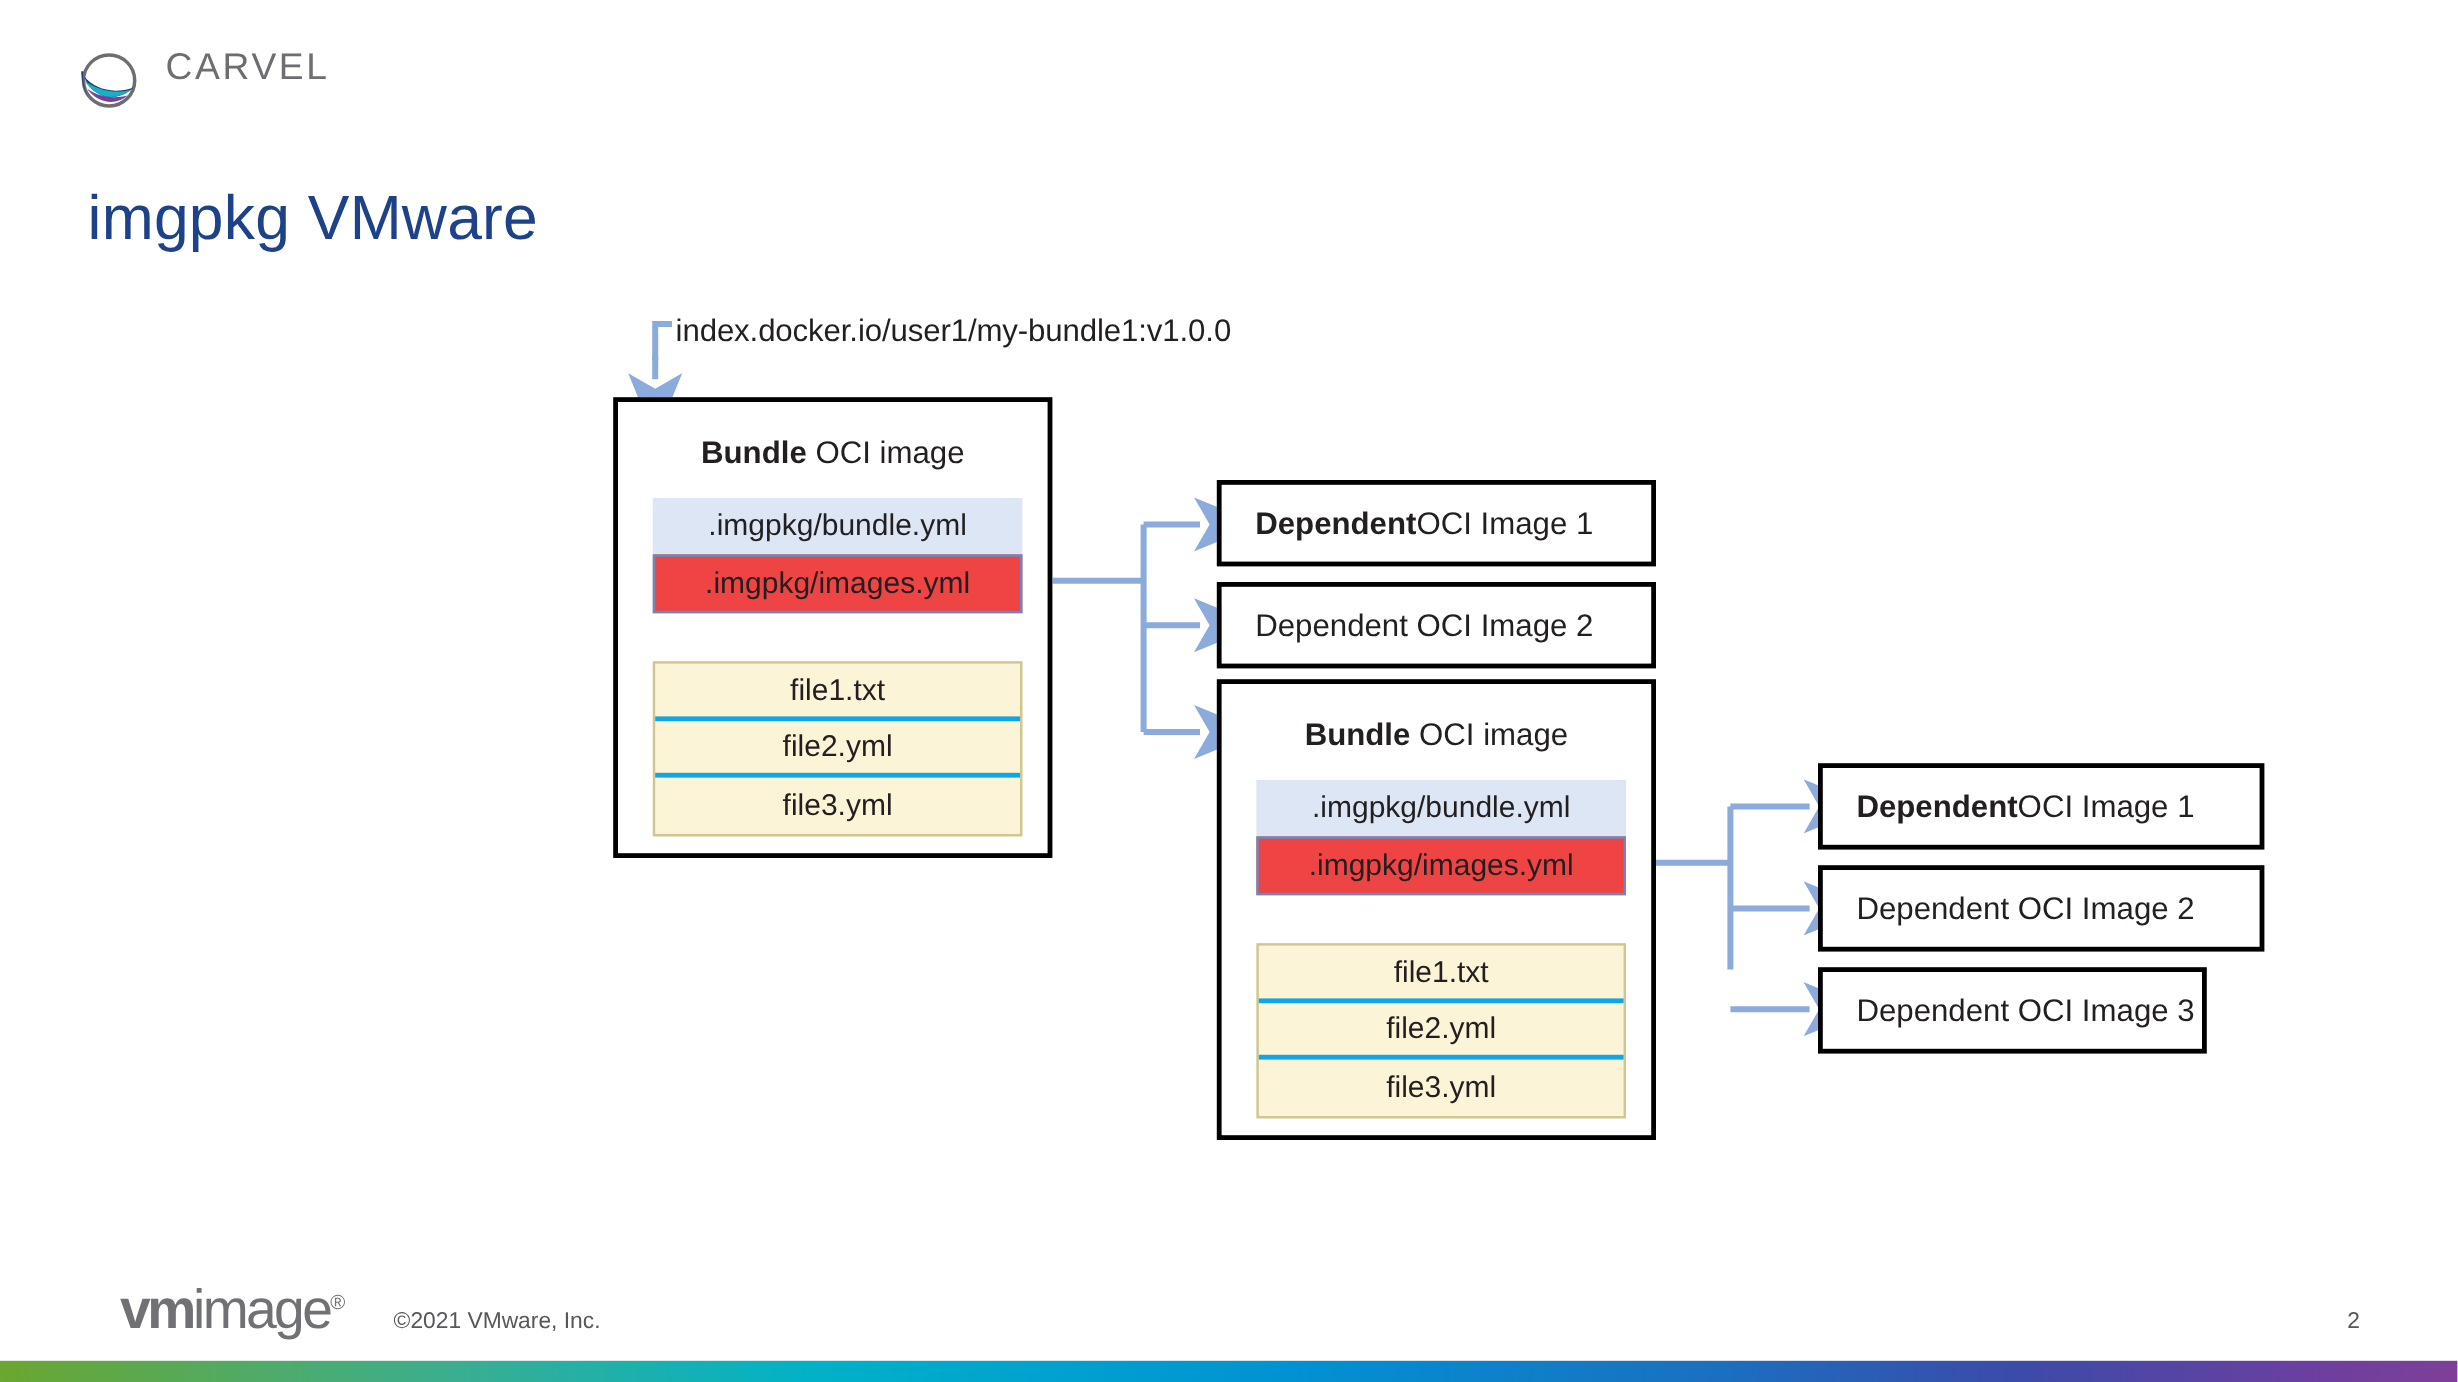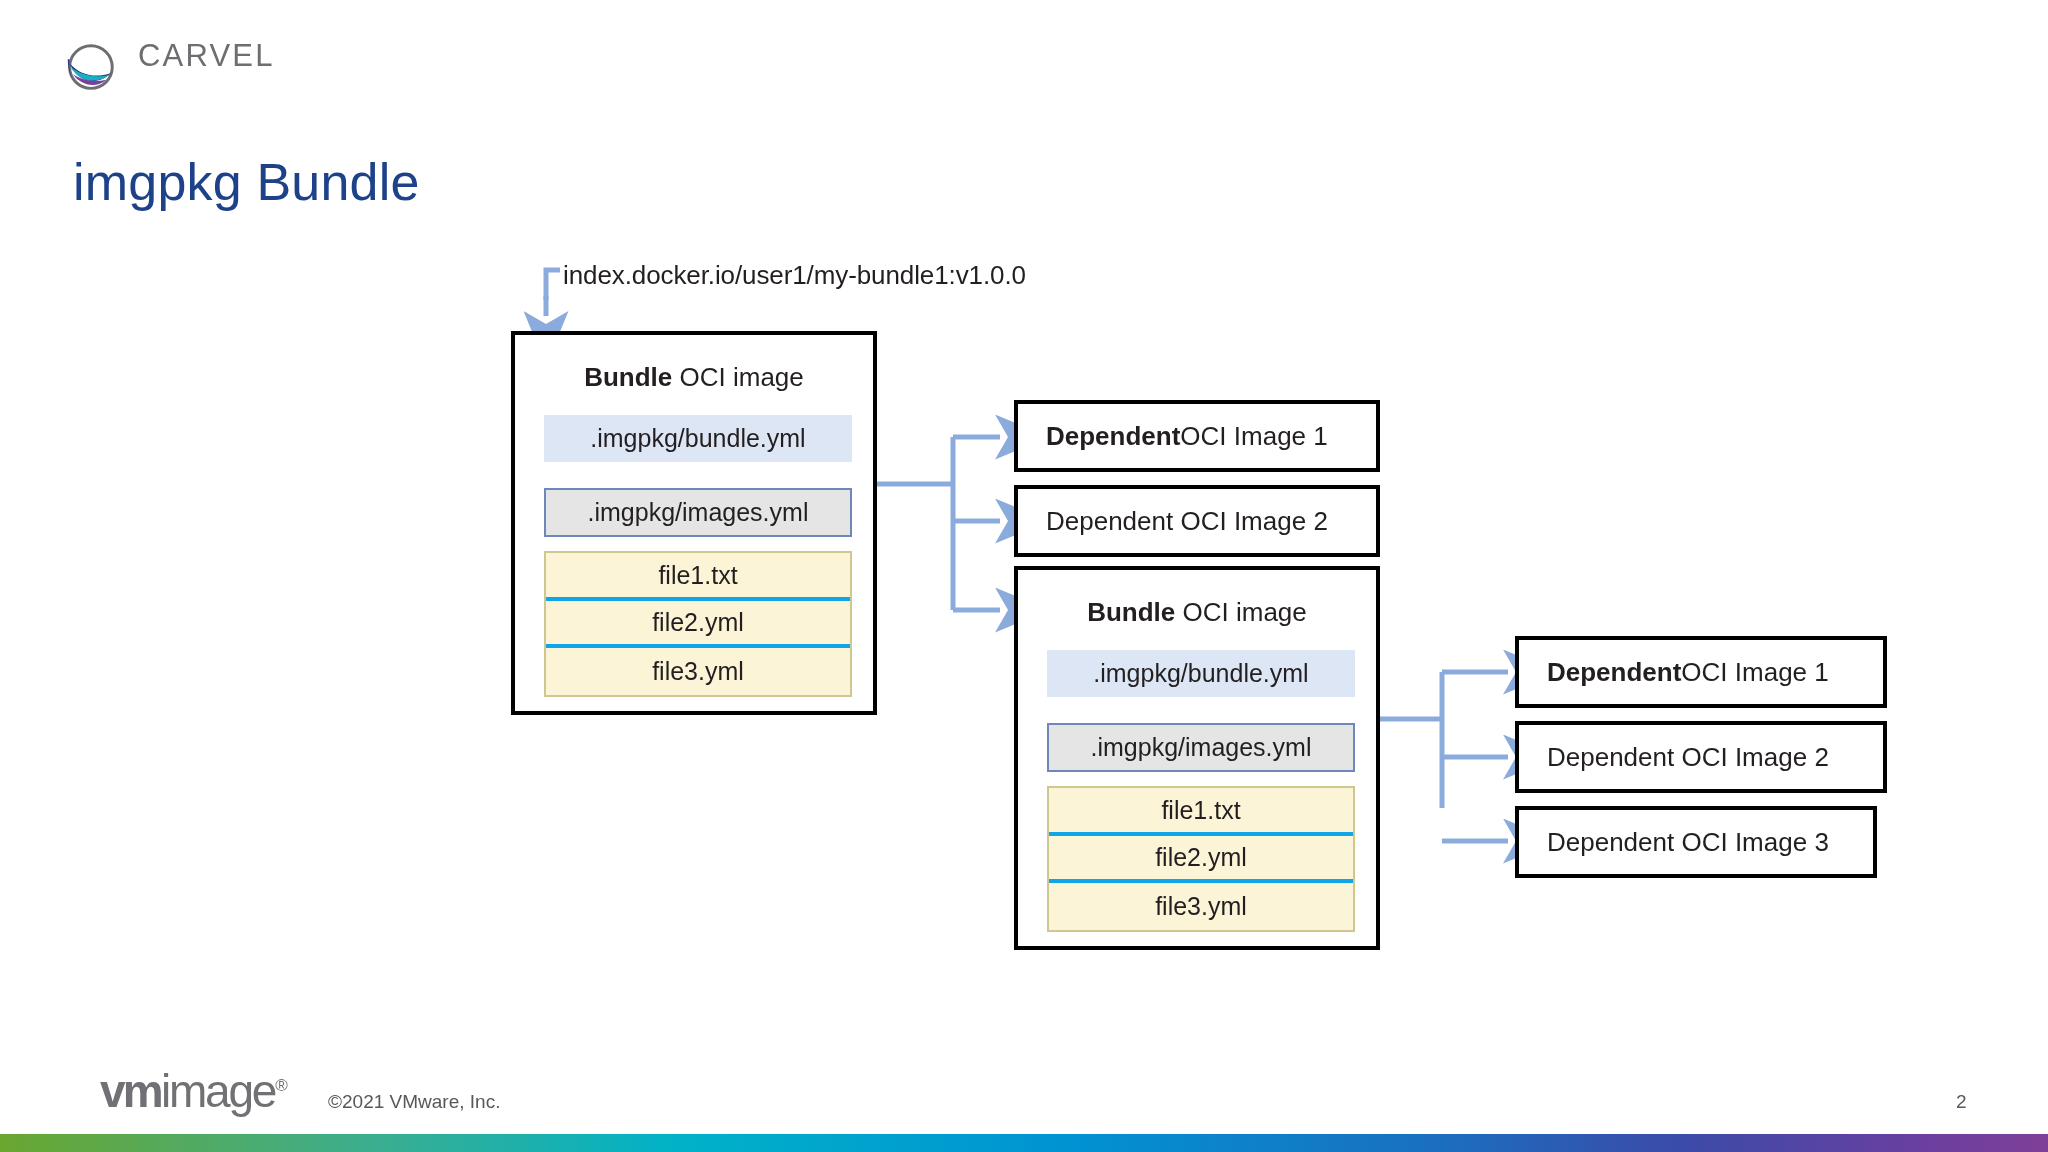--- a/index.html
+++ b/index.html
@@ -96,23 +96,22 @@
     position: absolute;
     display: flex;
     align-items: center;
     justify-content: center;
     font-size: 25px;
     color: #231f20;
     white-space: nowrap;
   }
   .yml-bundle { background: #dce6f4; }
   .yml-images {
-    background: #e5e5e5;
+    background: #ef4444;
     border: 2px solid #6e88bc;
-    margin-top: 26px;
   }
 
   .file-stack {
     position: absolute;
     border: 2px solid #cfc690;
     background: #fbf4d7;
   }
   .file-row {
     display: flex;
     align-items: center;
@@ -195,21 +194,21 @@
     <svg class="brand-mark" viewBox="0 0 64 64">
       <circle cx="34" cy="30" r="22" fill="none" stroke="#6d6e71" stroke-width="3"></circle>
       <path d="M12,26 C20,46 40,50 55,36 C38,42 22,38 12,26 Z" fill="#1f3a72"></path>
       <path d="M13,30 C22,46 40,48 53,38 C38,42 23,38 13,30 Z" fill="#17b0c4"></path>
       <path d="M15,37 C24,50 40,52 50,43 C37,46 24,44 15,37 Z" fill="#7a3f9d"></path>
       <path d="M10,22 C10,30 12,38 16,44 C12,36 11,29 12,22 Z" fill="#2d3b8f"></path>
     </svg>
     <div class="brand-name">CARVEL</div>
   </div>
 
-  <div class="slide-title">imgpkg Bundle</div>
+  <div class="slide-title">imgpkg VMware</div>
 
   <div id="diagram">
 
     <svg id="connectors" viewBox="0 0 2048 1152">
       <defs>
         <marker id="ah" markerWidth="11" markerHeight="9" refX="1" refY="4.5" orient="auto" markerUnits="strokeWidth">
           <path d="M0,0 L11,4.5 L0,9 L2.6,4.5 Z" fill="#8aabdb"></path>
         </marker>
       </defs>
 
@@ -290,21 +289,21 @@
 
     <div class="dep-box" style="left:1515px; top:636px; width:372px; height:72px;">
       <b>Dependent</b>
         <span> OCI Image 1</span>
     </div>
 
     <div class="dep-box" style="left:1515px; top:721px; width:372px; height:72px;">
       <span>Dependent OCI Image 2</span>
     </div>
 
-    <div class="dep-box" style="left:1515px; top:806px; width:362px; height:72px;">
+    <div class="dep-box" style="left:1515px; top:806px; width:324px; height:72px;">
       <span>Dependent OCI Image 3</span>
     </div>
   </div>
 
   <div class="footer-logo">
     <span class="vm">vm</span><span>image</span><span class="reg">®</span>
   </div>
 
   <div class="copyright">©2021 VMware, Inc.</div>
   <div class="page-num">2</div>

